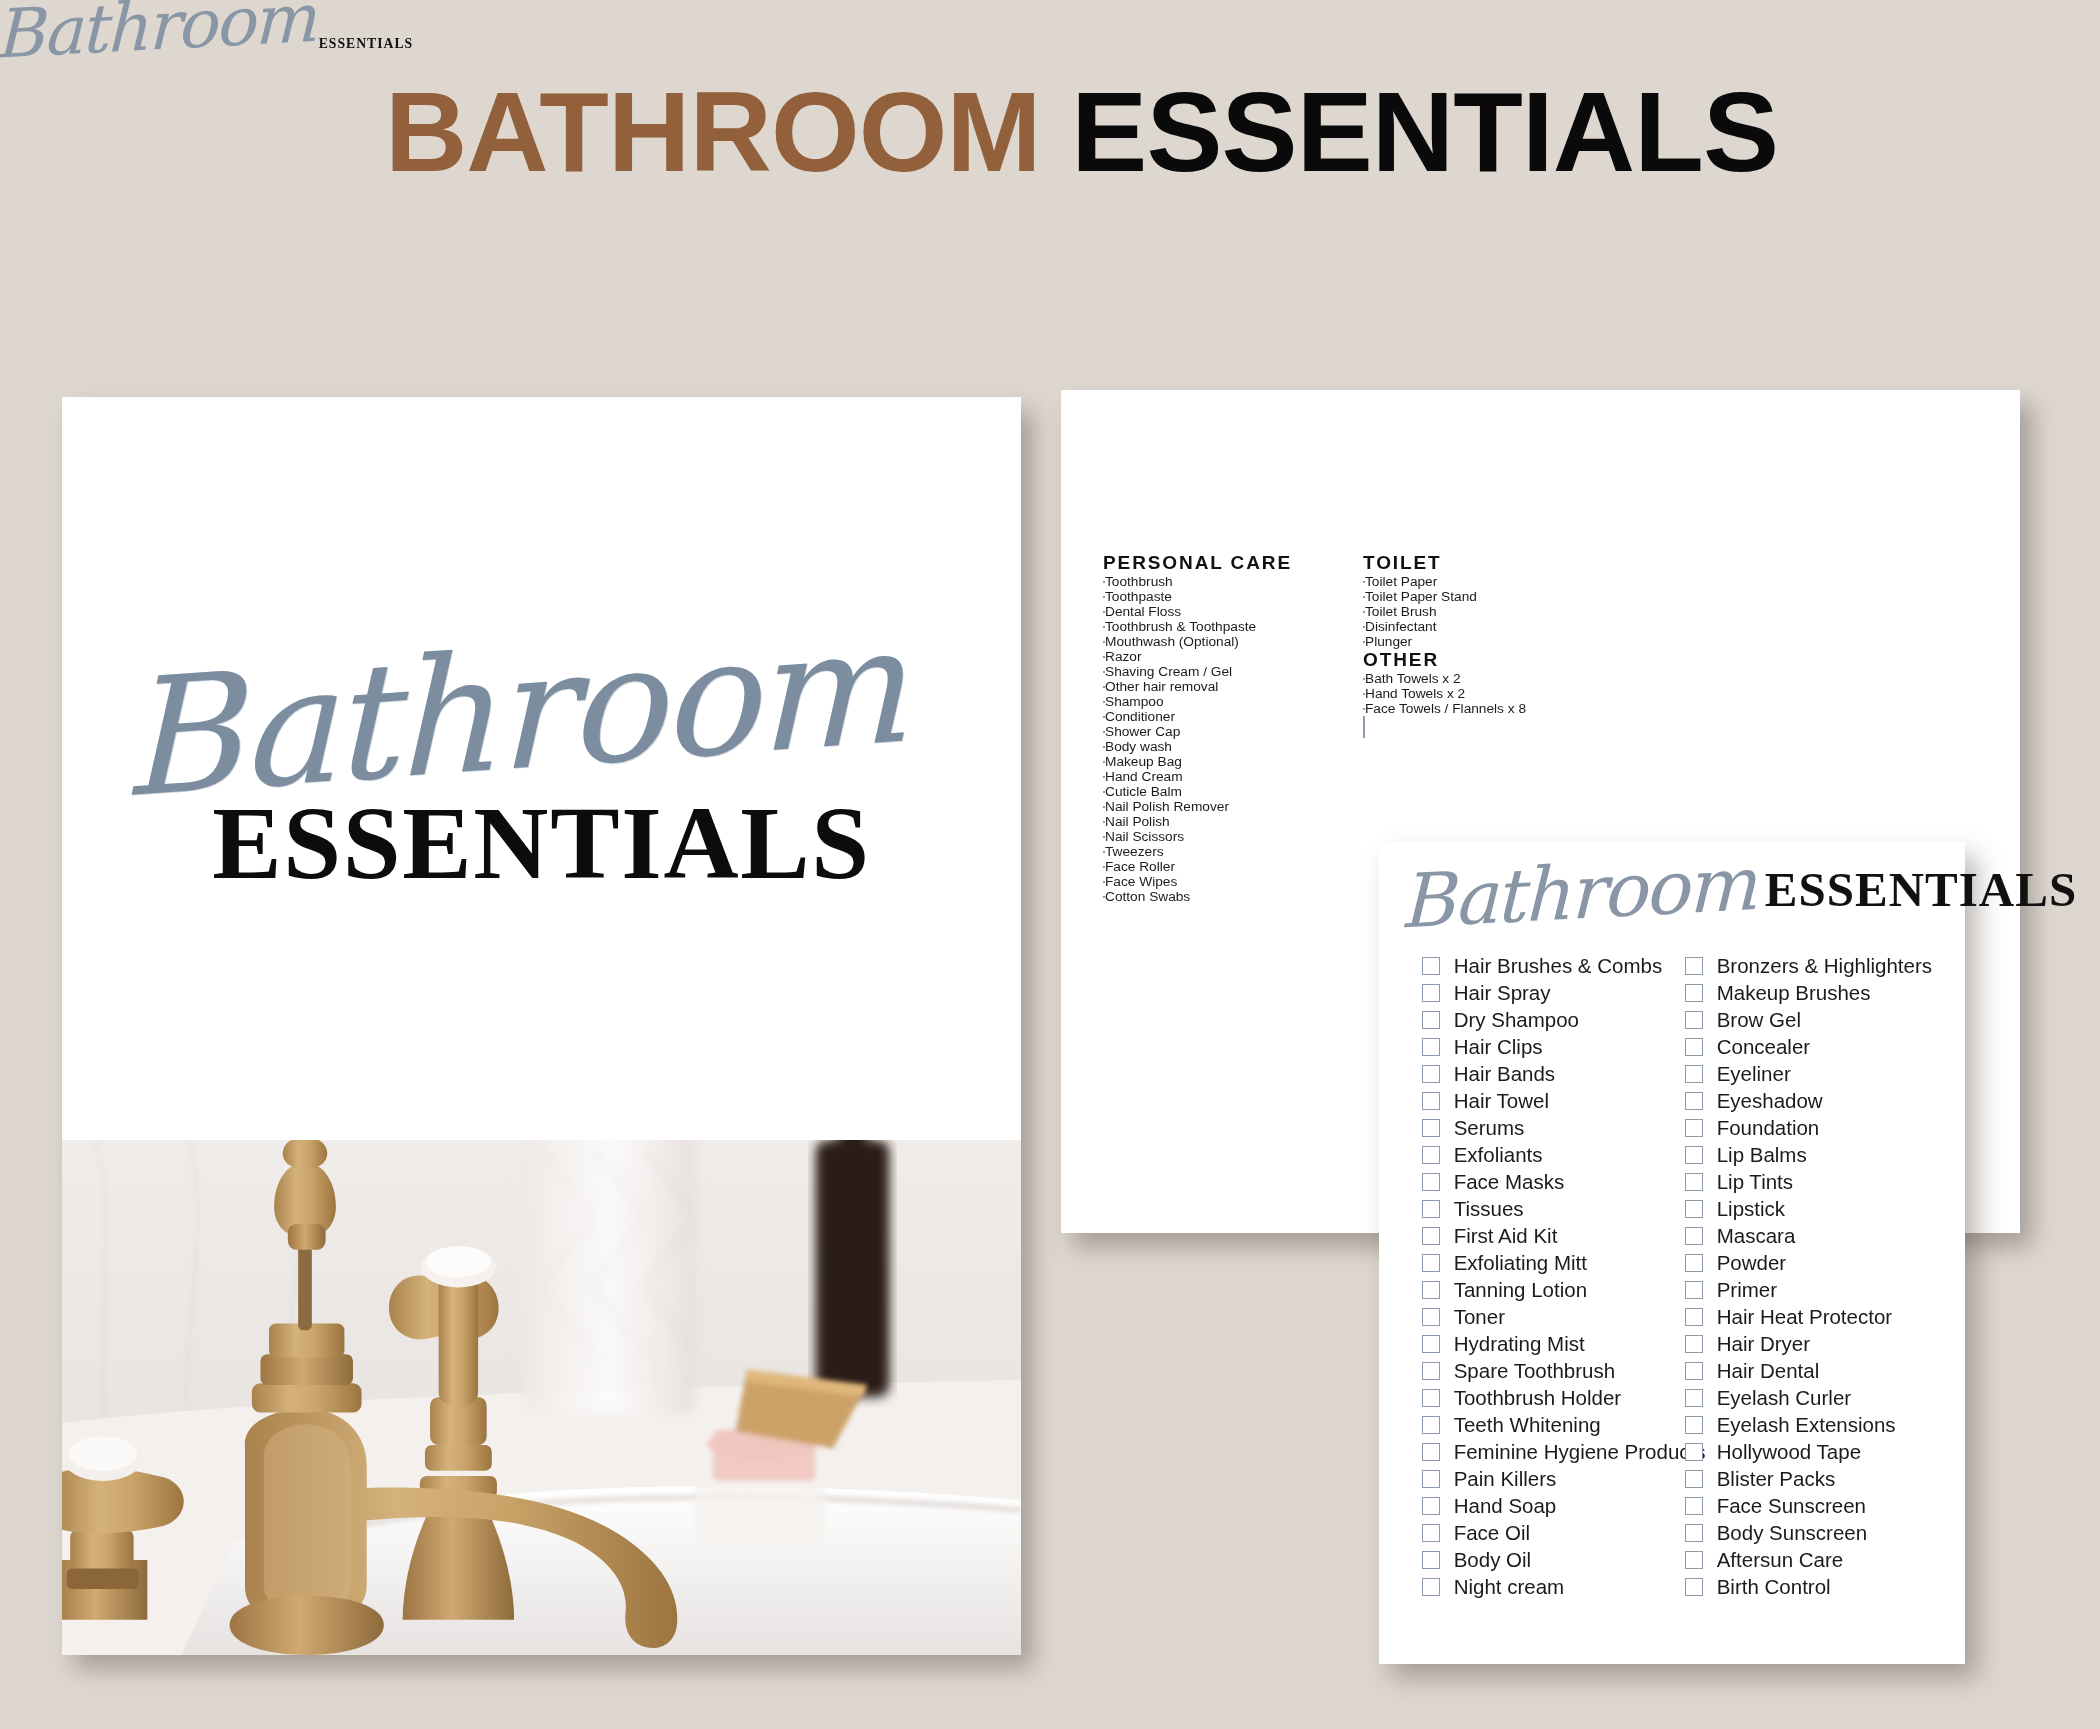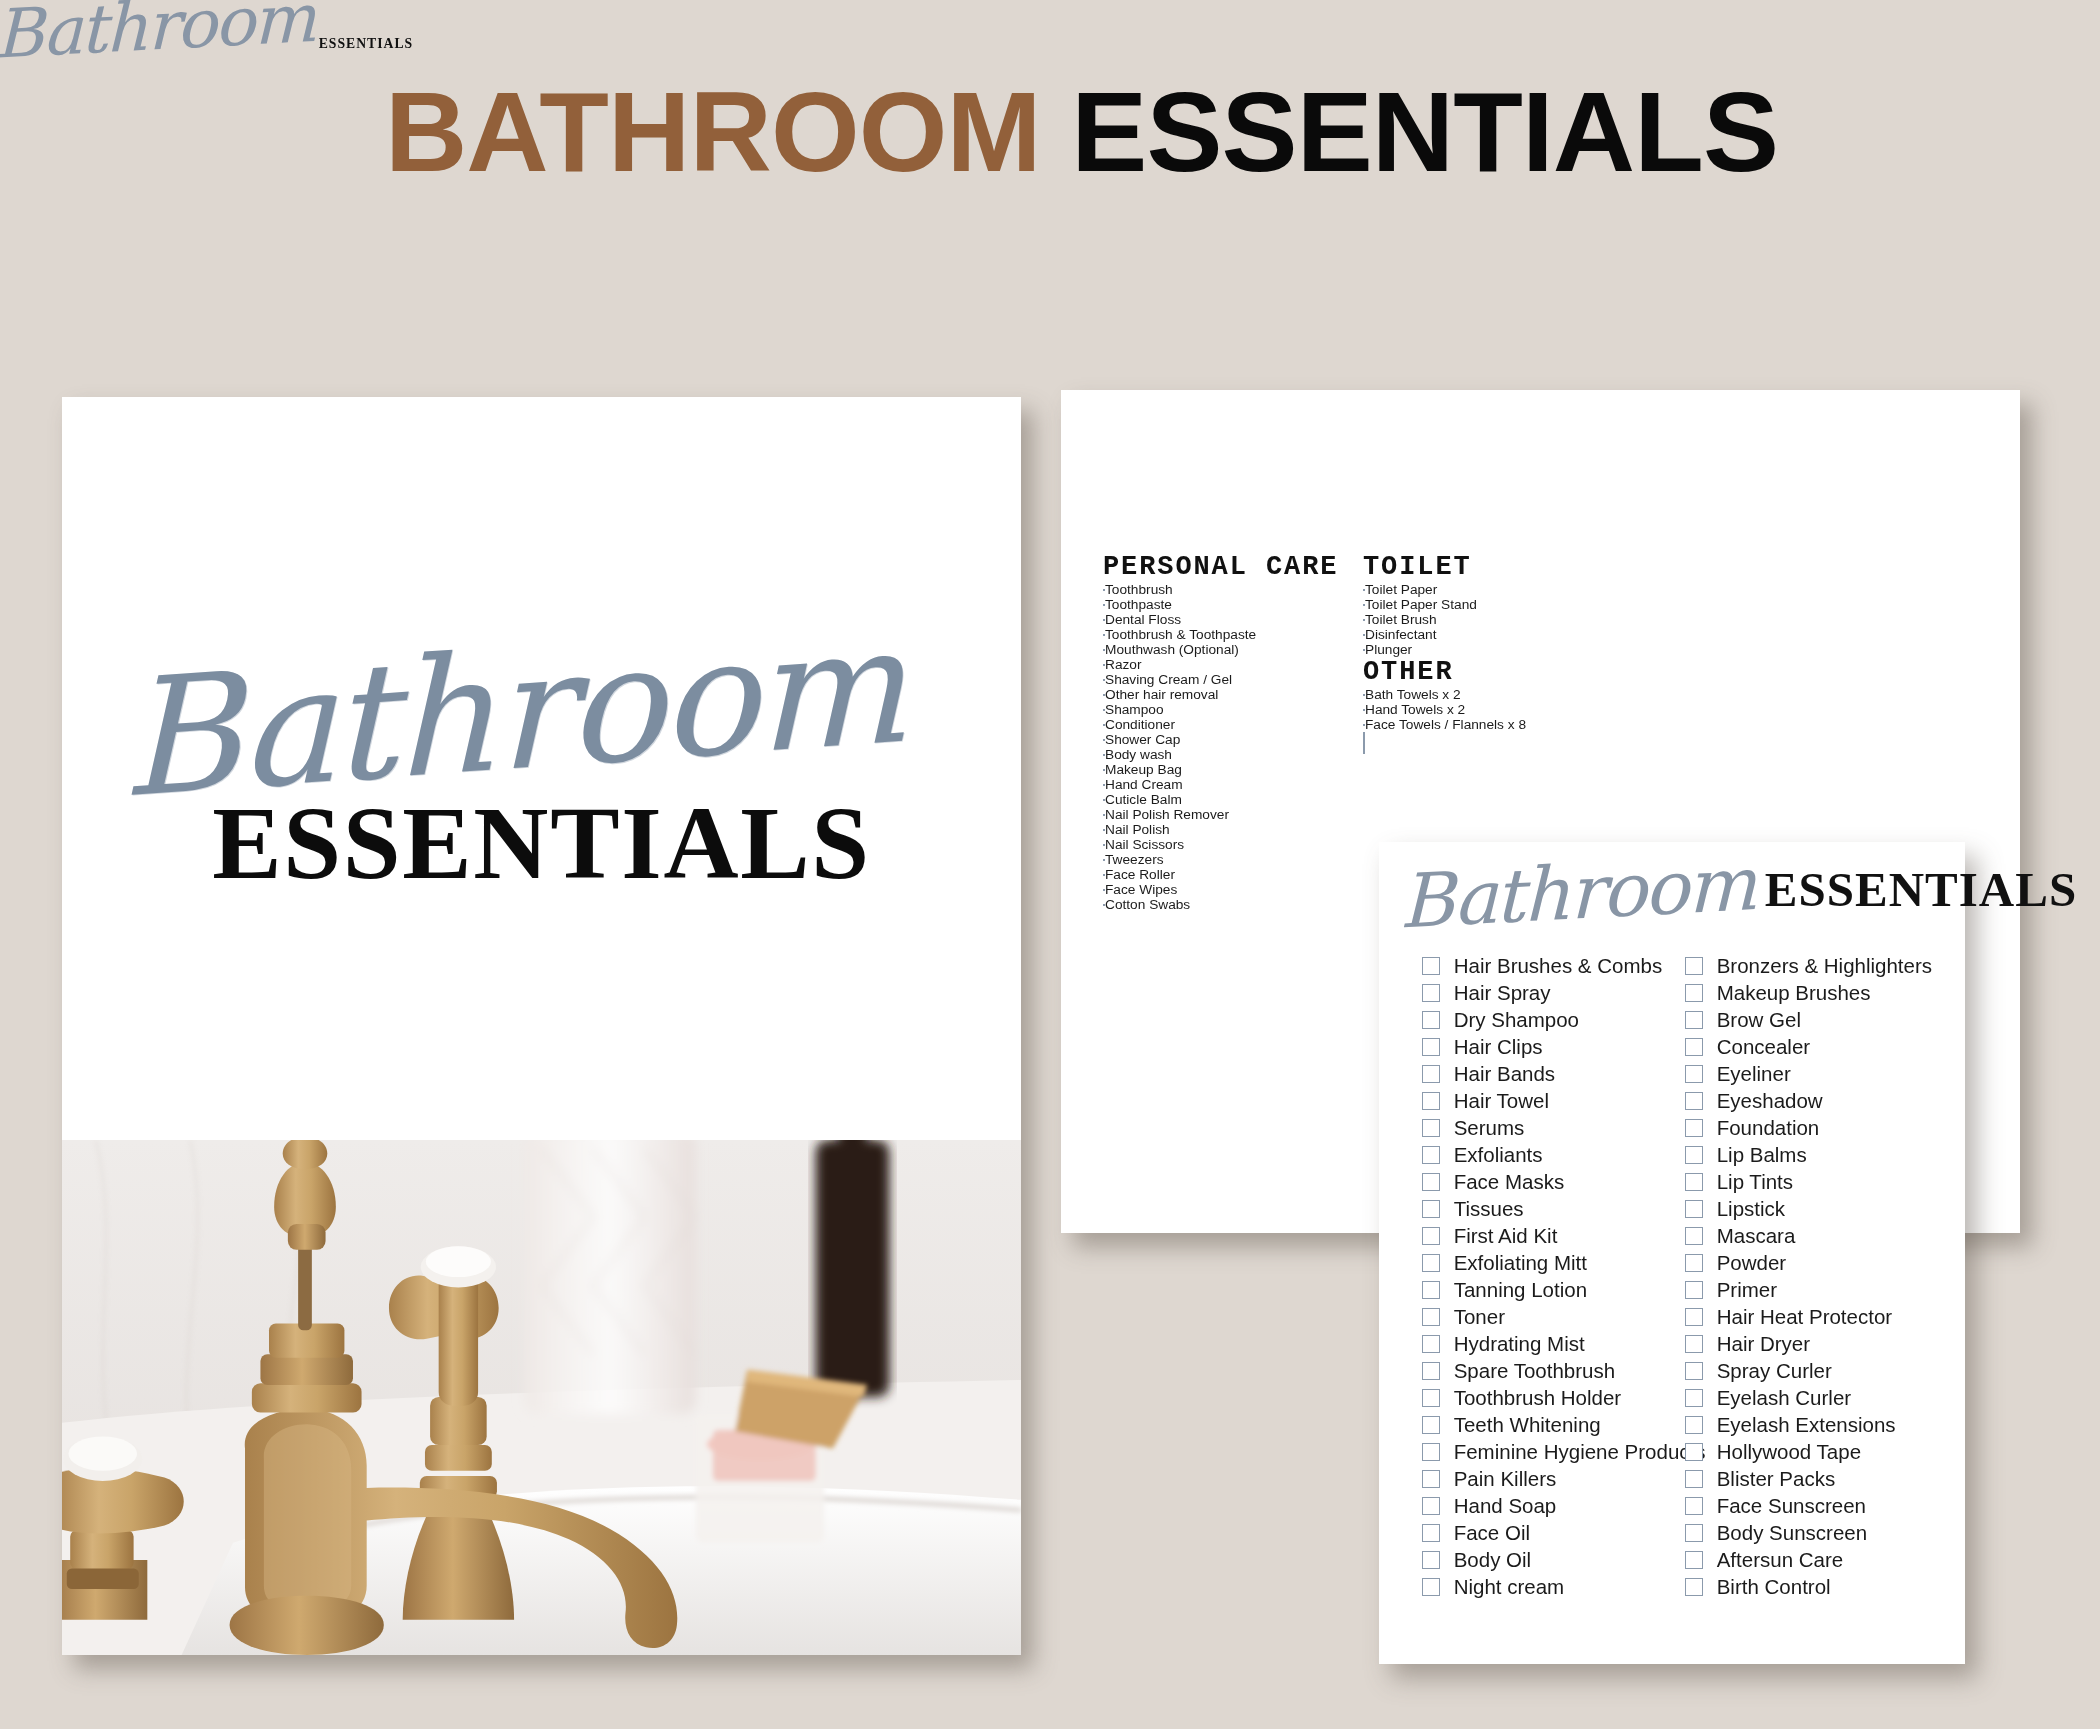--- a/index.html
+++ b/index.html
@@ -110,23 +110,23 @@
     transform:rotate(-3deg) skewX(-6deg);
   }
   .sheet-serif{
     font-family:"Liberation Serif", serif;
     font-weight:bold;
     letter-spacing:1px;
     color:#111;
   }
 
   .sec-head{
-    font-family:Liberation Mono, monospace;
+    font-family:Liberation Sans, sans-serif;
     font-weight:bold;
-    font-size:27px;
+    font-size:19px;
     letter-spacing:1.9px;
     color:#111;
   }
 
   .citem{
     display:flex;align-items:center;
     white-space:nowrap;
   }
   .cbox{
     box-sizing:border-box;
@@ -631,21 +631,21 @@
       <div class="citem">
         <span class="cbox"></span>
         <span class="clabel">Hair Heat Protector</span>
       </div>
       <div class="citem">
         <span class="cbox"></span>
         <span class="clabel">Hair Dryer</span>
       </div>
       <div class="citem">
         <span class="cbox"></span>
-        <span class="clabel">Spray Curler</span>
+        <span class="clabel">Hair Dental</span>
       </div>
       <div class="citem">
         <span class="cbox"></span>
         <span class="clabel">Eyelash Curler</span>
       </div>
       <div class="citem">
         <span class="cbox"></span>
         <span class="clabel">Eyelash Extensions</span>
       </div>
       <div class="citem">

